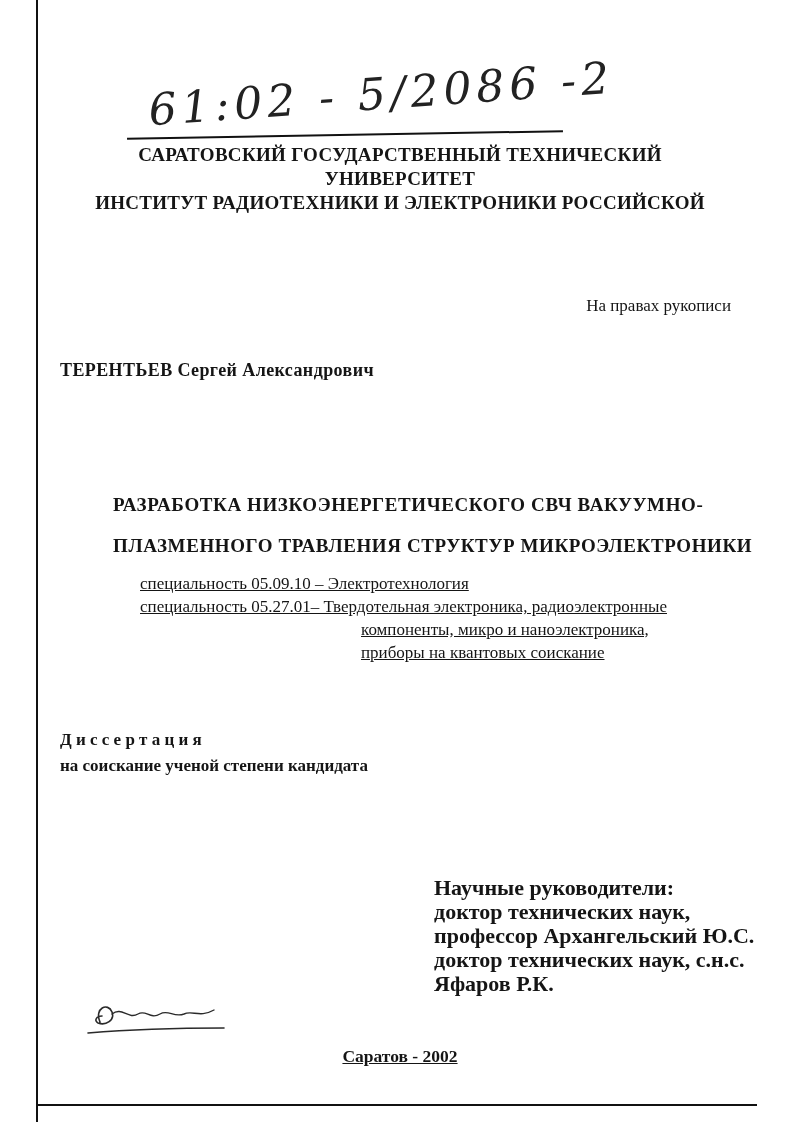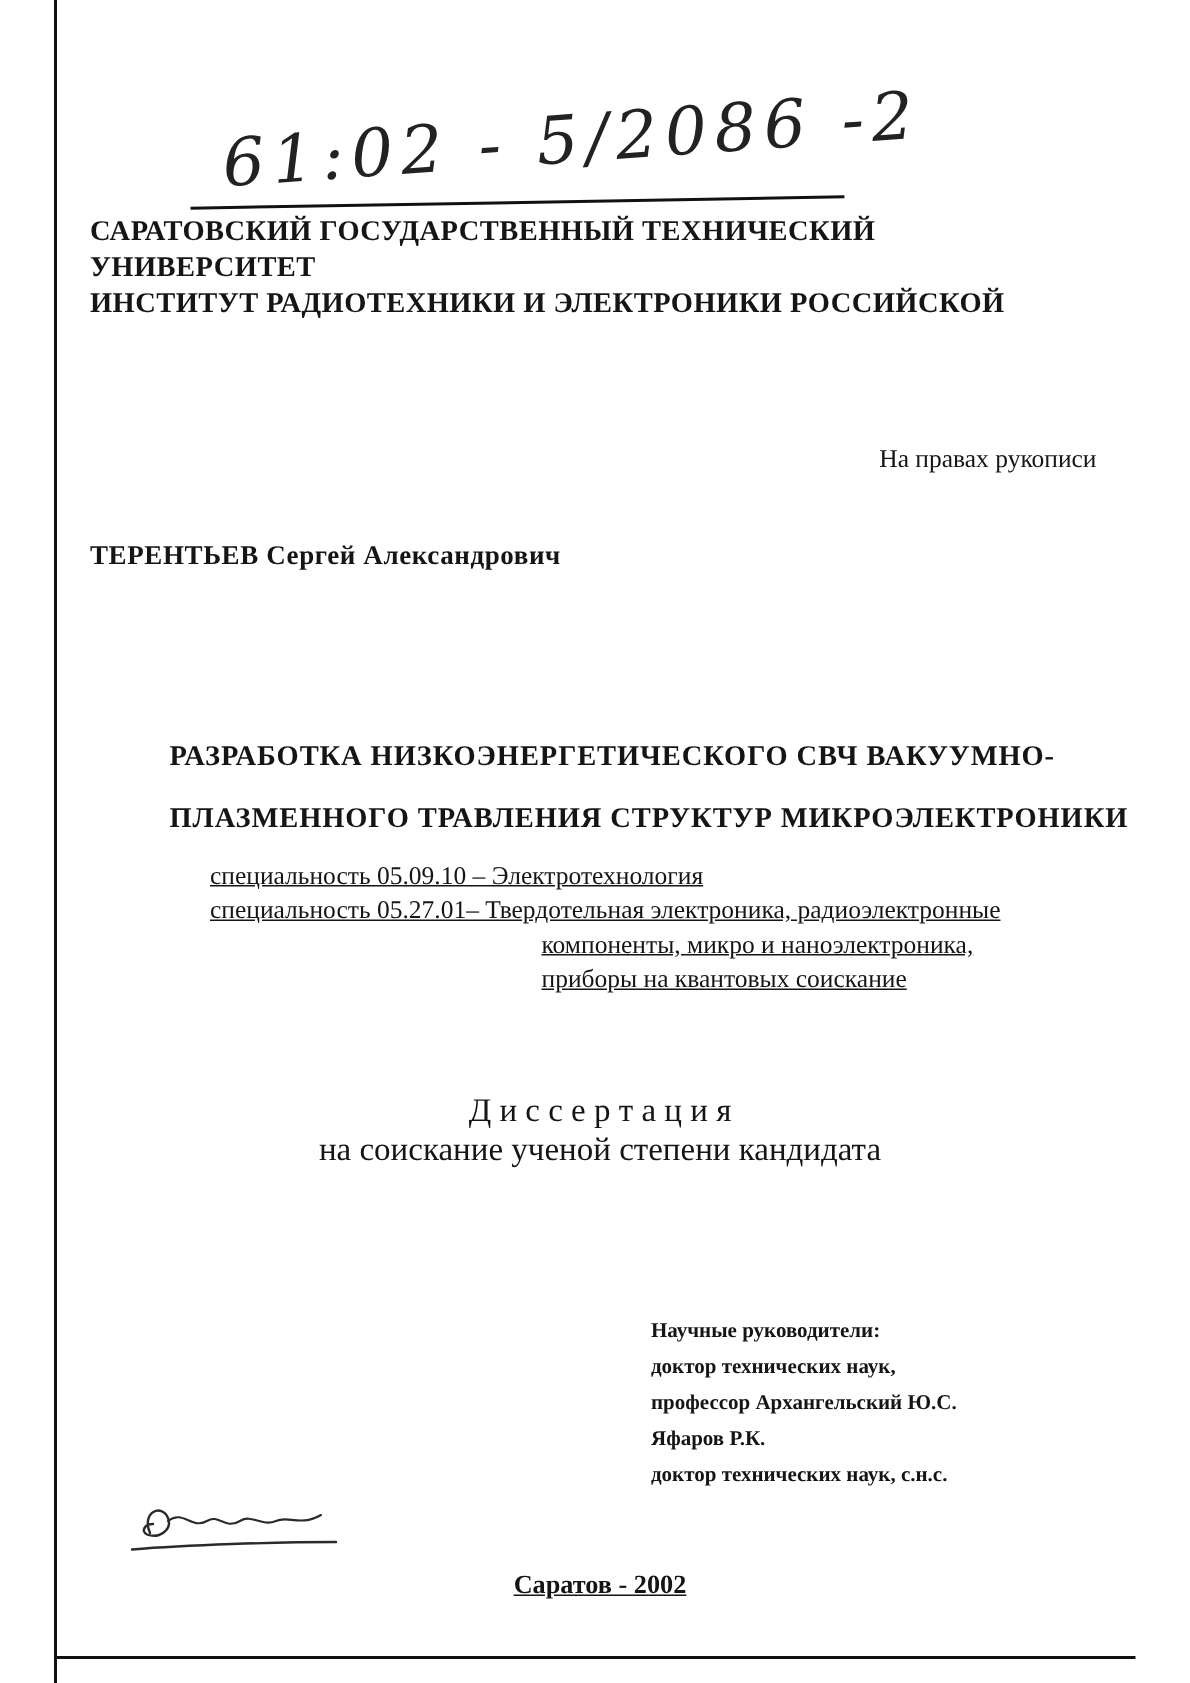--- a/index.html
+++ b/index.html
@@ -45,20 +45,21 @@
     position: absolute;
     left: 127px; top: 134px;
     width: 436px; height: 0;
     border-top: 2px solid #111;
     transform: rotate(-1deg);
   }
   .header-block {
     position: absolute;
     left: 60px; top: 143px;
     width: 680px;
+    text-align: center;
     font-weight: bold;
     font-size: 19px;
     line-height: 24px;
     letter-spacing: 0.3px;
   }
   .header-line4-small {
     font-size: 16.5px;
   }
   .manuscript-note {
     position: absolute;
@@ -93,31 +94,31 @@
     white-space: nowrap;
     text-decoration: underline;
   }
   .spec-indent {
     margin-left: 221px;
   }
   .thesis-block {
     position: absolute;
     left: 60px; top: 727px;
     width: 680px;
-    text-align: center;
-    font-weight: normal;
-    font-size: 22px;
+    text-align: left;
+    font-weight: bold;
+    font-size: 17px;
     line-height: 26px;
   }
   .supervisors-block {
     position: absolute;
     left: 434px; top: 876px;
     width: 320px;
     font-weight: bold;
-    font-size: 14px;
+    font-size: 22px;
     line-height: 24px;
     white-space: nowrap;
   }
   .signature-wrap {
     position: absolute;
     left: 84px; top: 992px;
     width: 150px; height: 50px;
   }
   .city-year {
     position: absolute;
@@ -164,22 +165,22 @@
 
   <div class="thesis-block">
     <div>Д и с с е р т а ц и я</div>
     <div>на соискание ученой степени кандидата</div>
   </div>
 
   <div class="supervisors-block">
     <div>Научные руководители:</div>
     <div>доктор технических наук,</div>
     <div>профессор Архангельский Ю.С.</div>
+    <div>доктор технических наук, с.н.с.</div>
     <div>Яфаров Р.К.</div>
-    <div>доктор технических наук, с.н.с.</div>
   </div>
 
   <div class="signature-wrap">
     <svg width="150" height="50" viewBox="0 0 150 50" xmlns="http://www.w3.org/2000/svg">
       <path d="M16 30 C 10 16, 24 10, 28 20 C 31 28, 22 34, 14 31 C 10 29, 12 24, 18 24" fill="none" stroke="#2a2a2a" stroke-width="1.6" stroke-linecap="round"></path>
       <path d="M28 22 C 38 14, 44 28, 54 22 C 62 17, 66 28, 76 22 C 84 17, 90 26, 100 22 C 108 18, 116 26, 130 18" fill="none" stroke="#2a2a2a" stroke-width="1.4" stroke-linecap="round"></path>
       <path d="M4 41 C 40 38, 100 36, 140 36" fill="none" stroke="#2a2a2a" stroke-width="1.6" stroke-linecap="round"></path>
     </svg>
   </div>
 

